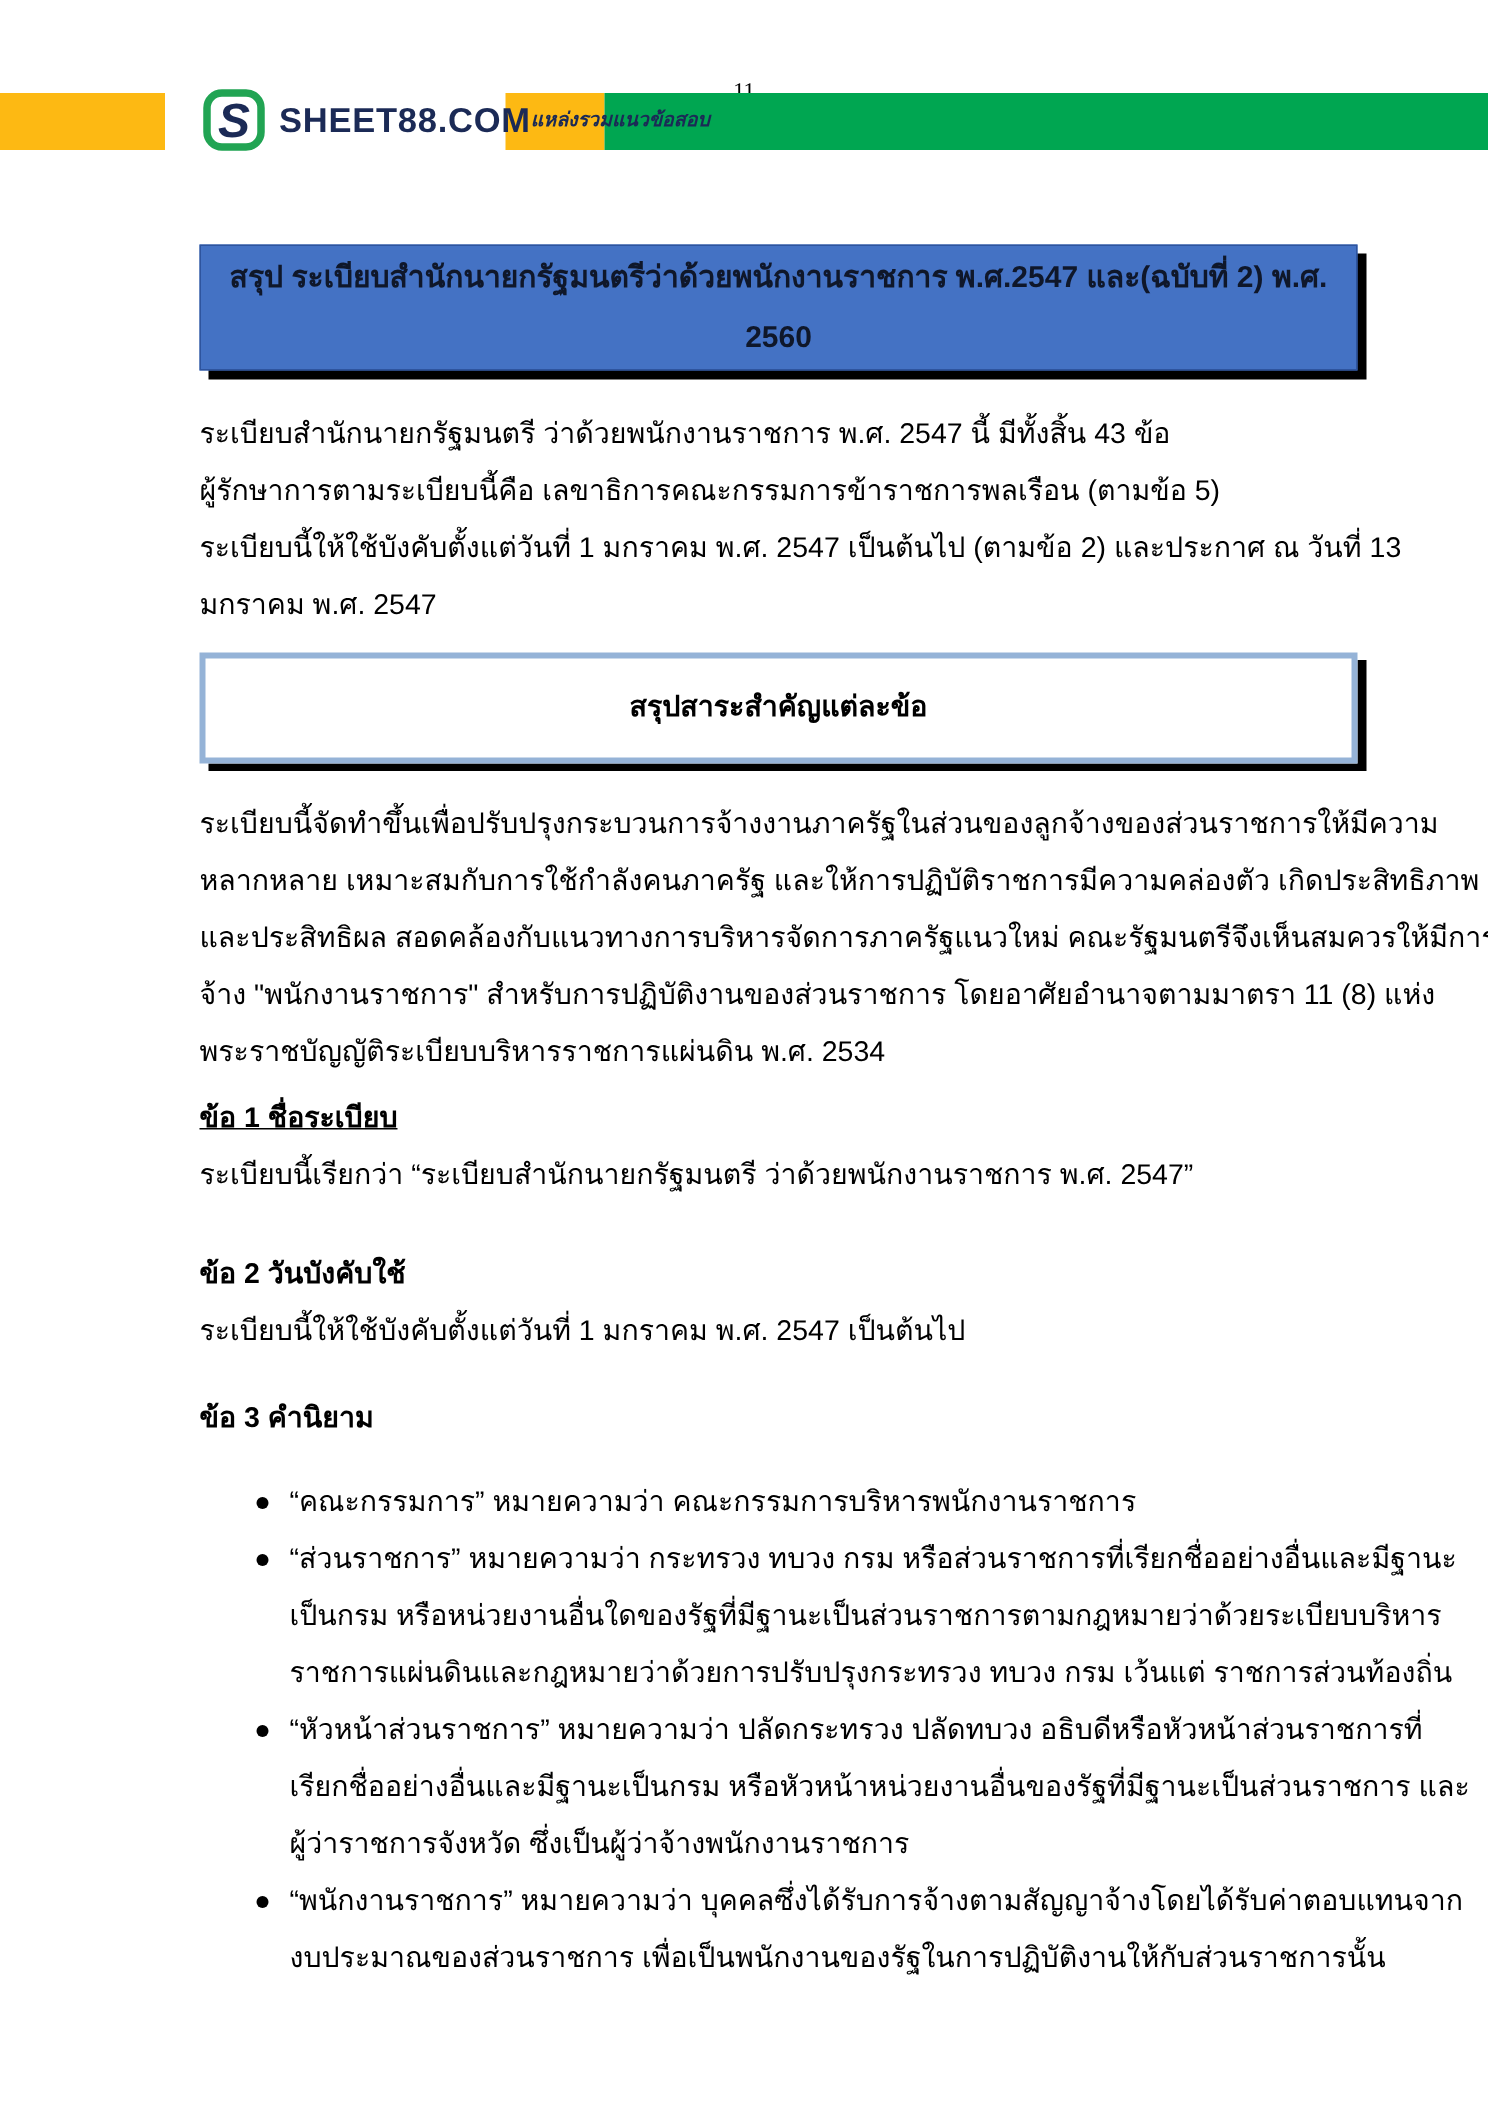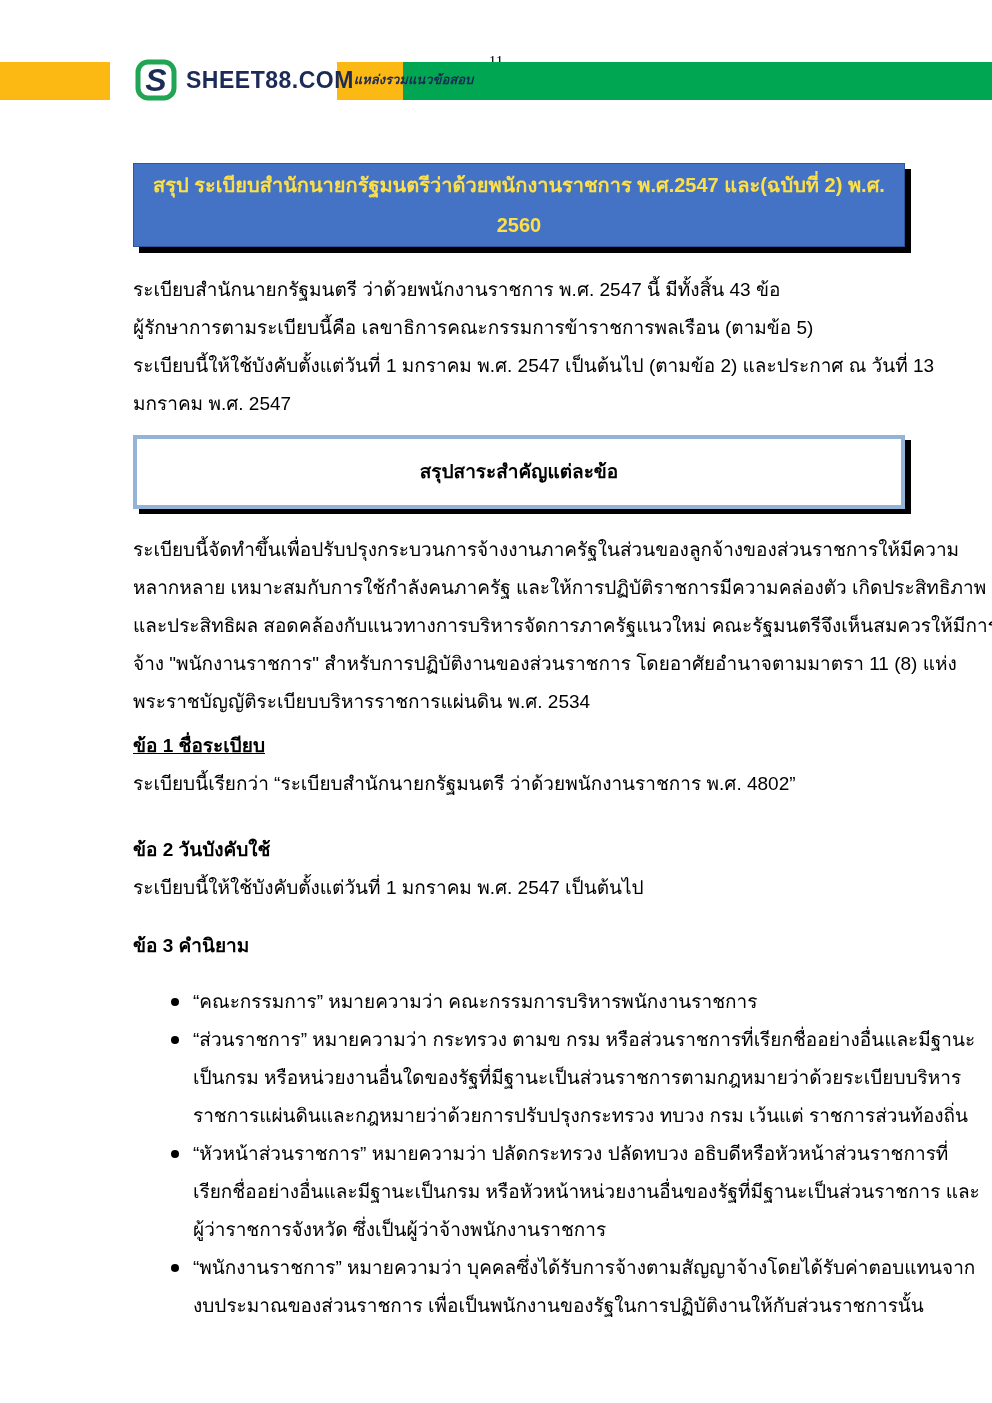--- a/index.html
+++ b/index.html
@@ -18,21 +18,21 @@
   .logo{position:absolute;left:135px;top:-3px;display:flex;align-items:center;gap:9px;}
   .logo-icon{width:42px;height:42px;display:block;}
   .brand-text{display:flex;flex-direction:row;line-height:1;justify-content:center;}
   .brand-name{font-size:23px;font-weight:bold;color:var(--navy,#1B2A56);letter-spacing:.5px;}
   .brand-tagline{font-size:13px;font-weight:bold;color:var(--navy,#1B2A56);margin-top:4px;font-style:italic;}
   
   .document-body{position:absolute;left:133px;top:163px;width:772px;}
   .title-banner{
     box-sizing:border-box;width:100%;background:var(--banner-bg,#4472C4);
     border:1px solid #2E549E;box-shadow:6px 6px 0 #000;
-    color:#fde047;font-weight:bold;font-size:20px;line-height:40px;text-align:center;
+    color:#0f172a;font-weight:bold;font-size:20px;line-height:40px;text-align:center;
     padding:1px 14px;
   }
   .line{font-size:19px;line-height:38px;white-space:nowrap;}
   .intro{margin-top:24px;}
   .section-box{
     box-sizing:border-box;width:100%;margin-top:12px;background:#fff;
     border:4px solid var(--box-border,#95B3D7);box-shadow:6px 5px 0 #000;
     font-size:19px;font-weight:bold;text-align:center;line-height:38px;padding:14px 0;
   }
   .summary{margin-top:22px;}
@@ -81,37 +81,37 @@
 
   <div class="summary">
     <div class="line">ระเบียบนี้จัดทำขึ้นเพื่อปรับปรุงกระบวนการจ้างงานภาครัฐในส่วนของลูกจ้างของส่วนราชการให้มีความ</div>
     <div class="line">หลากหลาย เหมาะสมกับการใช้กำลังคนภาครัฐ และให้การปฏิบัติราชการมีความคล่องตัว เกิดประสิทธิภาพ</div>
     <div class="line">และประสิทธิผล สอดคล้องกับแนวทางการบริหารจัดการภาครัฐแนวใหม่ คณะรัฐมนตรีจึงเห็นสมควรให้มีการ</div>
     <div class="line">จ้าง "พนักงานราชการ" สำหรับการปฏิบัติงานของส่วนราชการ โดยอาศัยอำนาจตามมาตรา 11 (8) แห่ง</div>
     <div class="line">พระราชบัญญัติระเบียบบริหารราชการแผ่นดิน พ.ศ. 2534</div>
   </div>
 
   <div class="article-heading h1m">ข้อ 1 ชื่อระเบียบ</div>
-  <div class="line">ระเบียบนี้เรียกว่า “ระเบียบสำนักนายกรัฐมนตรี ว่าด้วยพนักงานราชการ พ.ศ. 4802”</div>
+  <div class="line">ระเบียบนี้เรียกว่า “ระเบียบสำนักนายกรัฐมนตรี ว่าด้วยพนักงานราชการ พ.ศ. 2547”</div>
 
   <div class="article-heading h2m">ข้อ 2 วันบังคับใช้</div>
   <div class="line">ระเบียบนี้ให้ใช้บังคับตั้งแต่วันที่ 1 มกราคม พ.ศ. 2547 เป็นต้นไป</div>
 
   <div class="article-heading h3m">ข้อ 3 คำนิยาม</div>
 
   <div class="bullets">
 
     <div class="bullet">
       <span class="dot"></span>
       <div class="bline"><span class="b">“คณะกรรมการ”</span><span> หมายความว่า คณะกรรมการบริหารพนักงานราชการ</span></div>
     </div>
 
     <div class="bullet">
       <span class="dot"></span>
-      <div class="bline"><span class="b">“ส่วนราชการ”</span><span> หมายความว่า กระทรวง ตามข กรม หรือส่วนราชการที่เรียกชื่ออย่างอื่นและมีฐานะ</span></div>
+      <div class="bline"><span class="b">“ส่วนราชการ”</span><span> หมายความว่า กระทรวง ทบวง กรม หรือส่วนราชการที่เรียกชื่ออย่างอื่นและมีฐานะ</span></div>
       <div class="bline"><span>เป็นกรม หรือหน่วยงานอื่นใดของรัฐที่มีฐานะเป็นส่วนราชการตามกฎหมายว่าด้วยระเบียบบริหาร</span></div>
       <div class="bline"><span>ราชการแผ่นดินและกฎหมายว่าด้วยการปรับปรุงกระทรวง ทบวง กรม </span><span class="b">เว้นแต่</span><span> ราชการส่วนท้องถิ่น</span></div>
     </div>
 
     <div class="bullet">
       <span class="dot"></span>
       <div class="bline"><span class="b">“หัวหน้าส่วนราชการ”</span><span> หมายความว่า ปลัดกระทรวง ปลัดทบวง อธิบดีหรือหัวหน้าส่วนราชการที่</span></div>
       <div class="bline"><span>เรียกชื่ออย่างอื่นและมีฐานะเป็นกรม หรือหัวหน้าหน่วยงานอื่นของรัฐที่มีฐานะเป็นส่วนราชการ และ</span></div>
       <div class="bline"><span>ผู้ว่าราชการจังหวัด ซึ่งเป็นผู้ว่าจ้างพนักงานราชการ</span></div>
     </div>

